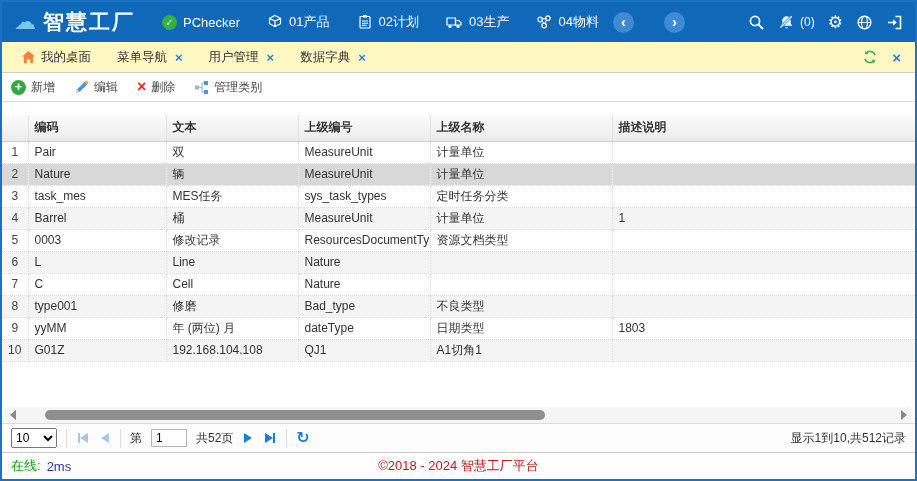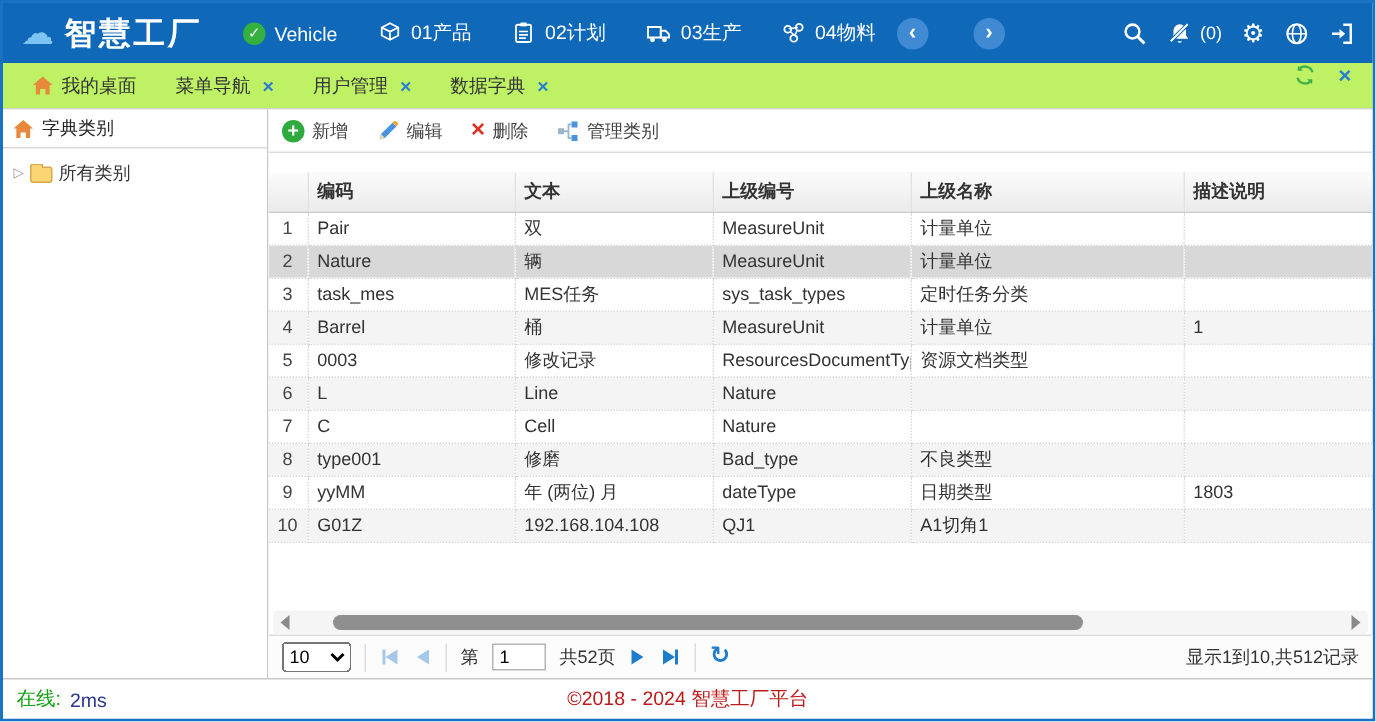--- a/index.html
+++ b/index.html
@@ -19,21 +19,21 @@
   .chev-circle span { font-size: 15px; font-weight: bold; line-height: 1; margin-top: -2px; }
   .chev-left { margin-left: 14px; }
   .chev-right { margin-left: 30px; }
   .userbox { display: flex; align-items: center; gap: 7px; margin-left: 40px; font-size: 13px; cursor: pointer; }
   .top-icons { margin-left: auto; display: flex; align-items: center; gap: 13px; }
   .top-icon { display: flex; align-items: center; cursor: pointer; }
   .gear-glyph { font-size: 17px; line-height: 1; }
   .notify-count { font-size: 12px; margin-left: -8px; }
 
   
-  .tabbar { flex: 0 0 31px; border-bottom: 1px solid #cfcfcf; display: flex; align-items: flex-start; padding: 0 6px; background: #bef264; }
+  .tabbar { flex: 0 0 31px; border-bottom: 1px solid #cfcfcf; display: flex; align-items: center; padding: 0 6px; background: #fef9c3; }
   .tab { display: flex; align-items: center; gap: 5px; padding: 0 13px; font-size: 12.5px; color: #333; cursor: pointer; height: 100%; }
   .tab .close { color: #2a7fd0; font-weight: bold; font-size: 13px; margin-left: 3px; }
   .tab-tools { margin-left: auto; display: flex; align-items: center; gap: 14px; padding-right: 8px; }
   .tab-close-x { color: #2a7fd0; font-weight: bold; font-size: 15px; cursor: pointer; line-height: 1; }
 
   
   .content { flex: 1; display: flex; min-height: 0; }
   .sidebar { flex: 0 0 177px; border-right: 1px solid #c9c9c9; display: flex; flex-direction: column; background: #fff; }
   .sidebar-header { flex: 0 0 26px; border-bottom: 1px solid #d9d9d9; display: flex; align-items: center; gap: 5px; padding: 0 6px; color: #222; }
   .tree { padding: 6px 5px; }
@@ -92,21 +92,21 @@
 <div class="window">
 
   <header class="topbar">
     <div class="logo">
       <span class="logo-icon">☁</span>
       <span class="logo-text">智慧工厂</span>
     </div>
     <nav class="topmenu">
       <a class="menu-item">
         <span class="check-circle">✓</span>
-        <span>Vehicle</span>
+        <span>PChecker</span>
       </a>
       <a class="menu-item">
         <span>
             <svg width="16" height="16" viewBox="0 0 16 16">
               <path d="M8 1.5L13.5 4.3v5.4L8 12.5 2.5 9.7V4.3z M2.5 4.3l5.5 2.8 5.5-2.8 M8 7.1v5.4" fill="none" stroke="#fff" stroke-width="1.2"></path>
             </svg>
           </span>
         <span>01产品</span>
       </a>
       <a class="menu-item">
@@ -211,37 +211,20 @@
             <path d="M3 9.8a5.2 5.2 0 009.4 1.4" fill="none" stroke="#43b04a" stroke-width="1.6"></path>
             <path d="M12.8 14.2v-3.4H9.4z" fill="#43b04a"></path>
           </svg>
         </span>
       <span class="tab-close-x">×</span>
     </div>
   </div>
 
   <div class="content">
 
-    <aside class="sidebar">
-      <div class="sidebar-header">
-        <span>
-            <svg width="15" height="14" viewBox="0 0 15 14">
-              <path d="M7.5 1l6.5 5.6h-1.9V13H9.3V9.3H5.7V13H2.9V6.6H1z" fill="#e8883a"></path>
-            </svg>
-          </span>
-        <span>字典类别</span>
-      </div>
-      <div class="tree">
-        <div class="tree-item">
-          <span class="expander">▷</span>
-          <span class="folder"></span>
-          <span>所有类别</span>
-        </div>
-      </div>
-    </aside>
 
     <section class="panel">
 
       <div class="toolbar">
         <span class="tb-btn">
           <span class="add-icon">+</span>
           <span>新增</span>
         </span>
         <span class="tb-btn">
           <span>

